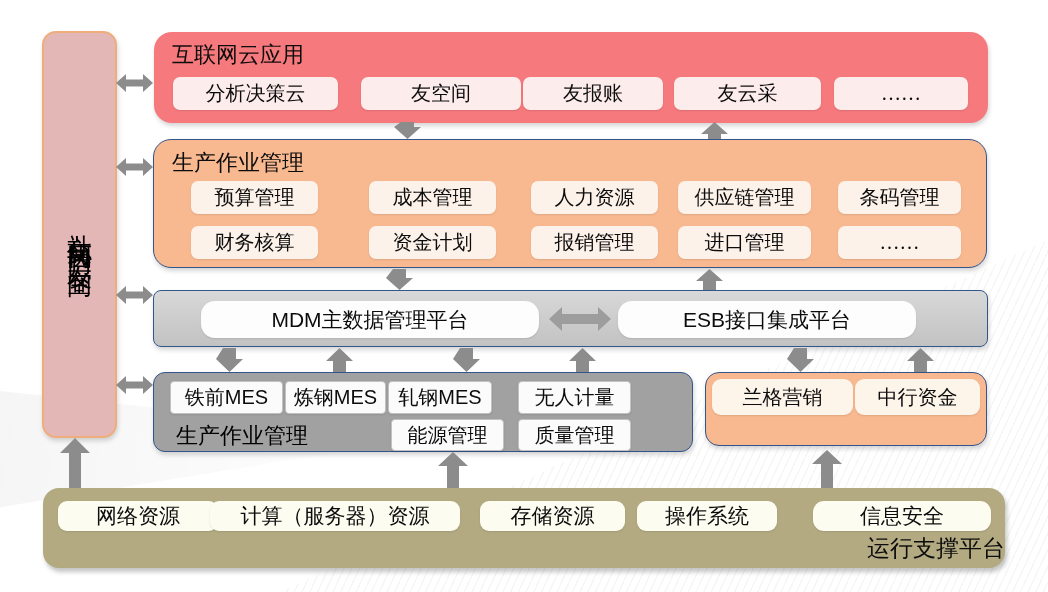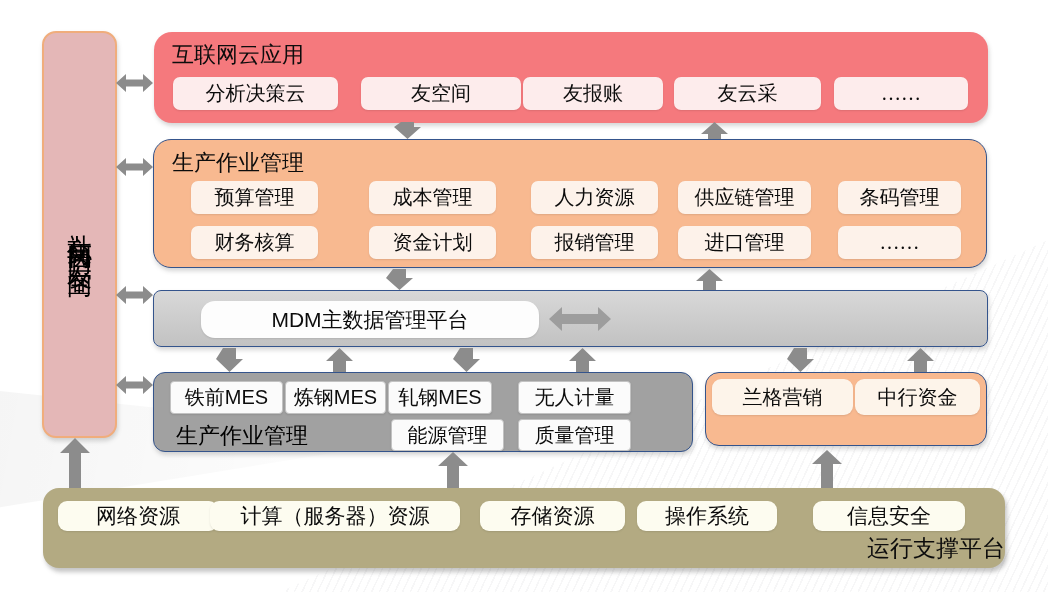--- a/index.html
+++ b/index.html
@@ -88,20 +88,21 @@
     <span class="chip" style="left:684px;top:41px;width:123px;">条码管理</span>
     <span class="chip" style="left:37px;top:86px;width:127px;">财务核算</span>
     <span class="chip" style="left:215px;top:86px;width:127px;">资金计划</span>
     <span class="chip" style="left:377px;top:86px;width:127px;">报销管理</span>
     <span class="chip" style="left:524px;top:86px;width:133px;">进口管理</span>
     <span class="chip" style="left:684px;top:86px;width:123px;">……</span>
   </div>
 
   <div class="layer integ">
     <span class="chip" style="left:47px;width:338px;">MDM主数据管理平台</span>
+    <span class="chip" style="left:464px;width:298px;">ESB接口集成平台</span>
     <span class="ar" style="left:395px;top:13px;">
       <svg width="62" height="30" viewBox="0 0 62 30">
           <polygon points="0,15 13,3 13,10 49,10 49,3 62,15 49,27 49,20 13,20 13,27" fill="#9d9d9d"></polygon>
         </svg>
     </span>
   </div>
 
   <div class="layer mes">
     <span class="chip r1" style="left:16px;width:113px;">铁前MES</span>
     <span class="chip r1" style="left:131px;width:101px;">炼钢MES</span>
@@ -115,21 +116,21 @@
   <div class="layer ext">
     <span class="chip" style="left:6px;width:141px;">兰格营销</span>
     <span class="chip" style="left:149px;width:125px;">中行资金</span>
   </div>
 
   <div class="layer infra">
     <span class="chip" style="left:15px;width:160px;">网络资源</span>
     <span class="chip" style="left:167px;width:250px;">计算（服务器）资源</span>
     <span class="chip" style="left:437px;width:145px;">存储资源</span>
     <span class="chip" style="left:594px;width:140px;">操作系统</span>
-    <span class="chip" style="left:770px;width:152px;">信息安全</span>
+    <span class="chip" style="left:770px;width:178px;border-radius:11px;">信息安全</span>
     <span class="ltitle">运行支撑平台</span>
   </div>
 
   <span class="ar" style="left:116px;top:72px;">
     <svg width="37" height="22" viewBox="0 0 37 22">
         <polygon points="0,11 10,2 10,7.5 27,7.5 27,2 37,11 27,20 27,14.5 10,14.5 10,20" fill="#8c8c8c"></polygon>
       </svg>
     </span>
   <span class="ar" style="left:116px;top:156px;">
     <svg width="37" height="22" viewBox="0 0 37 22">

